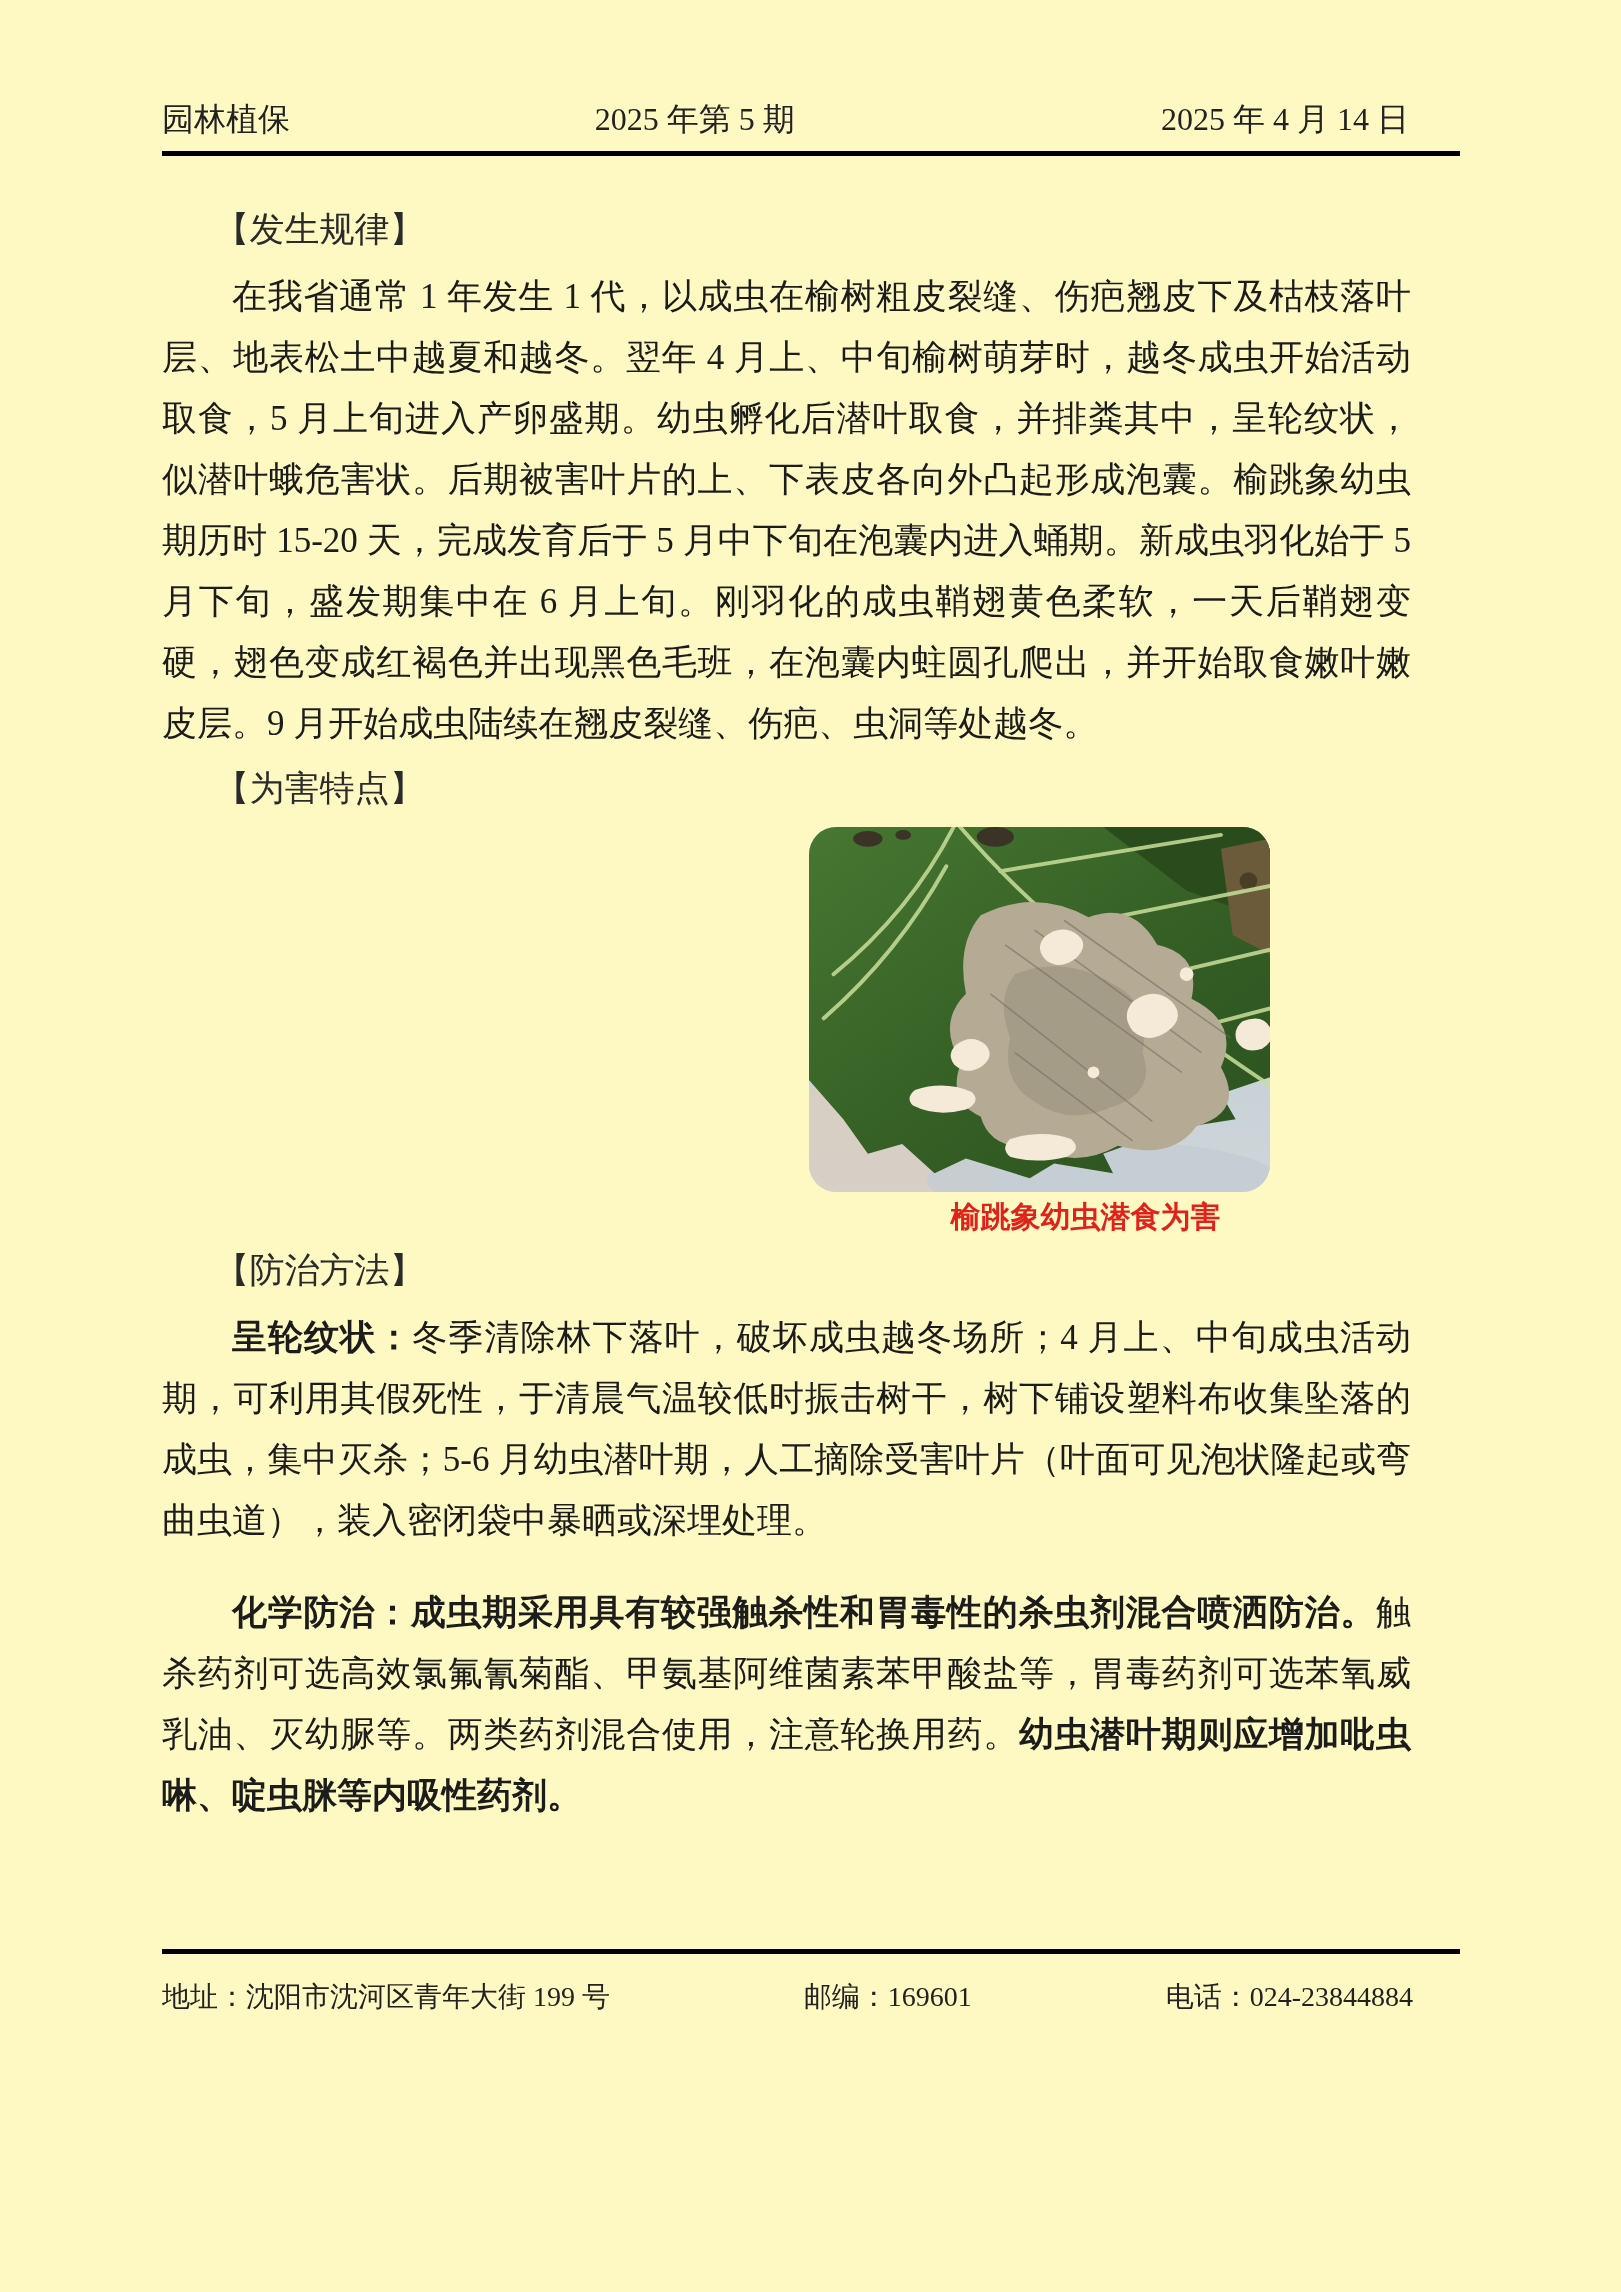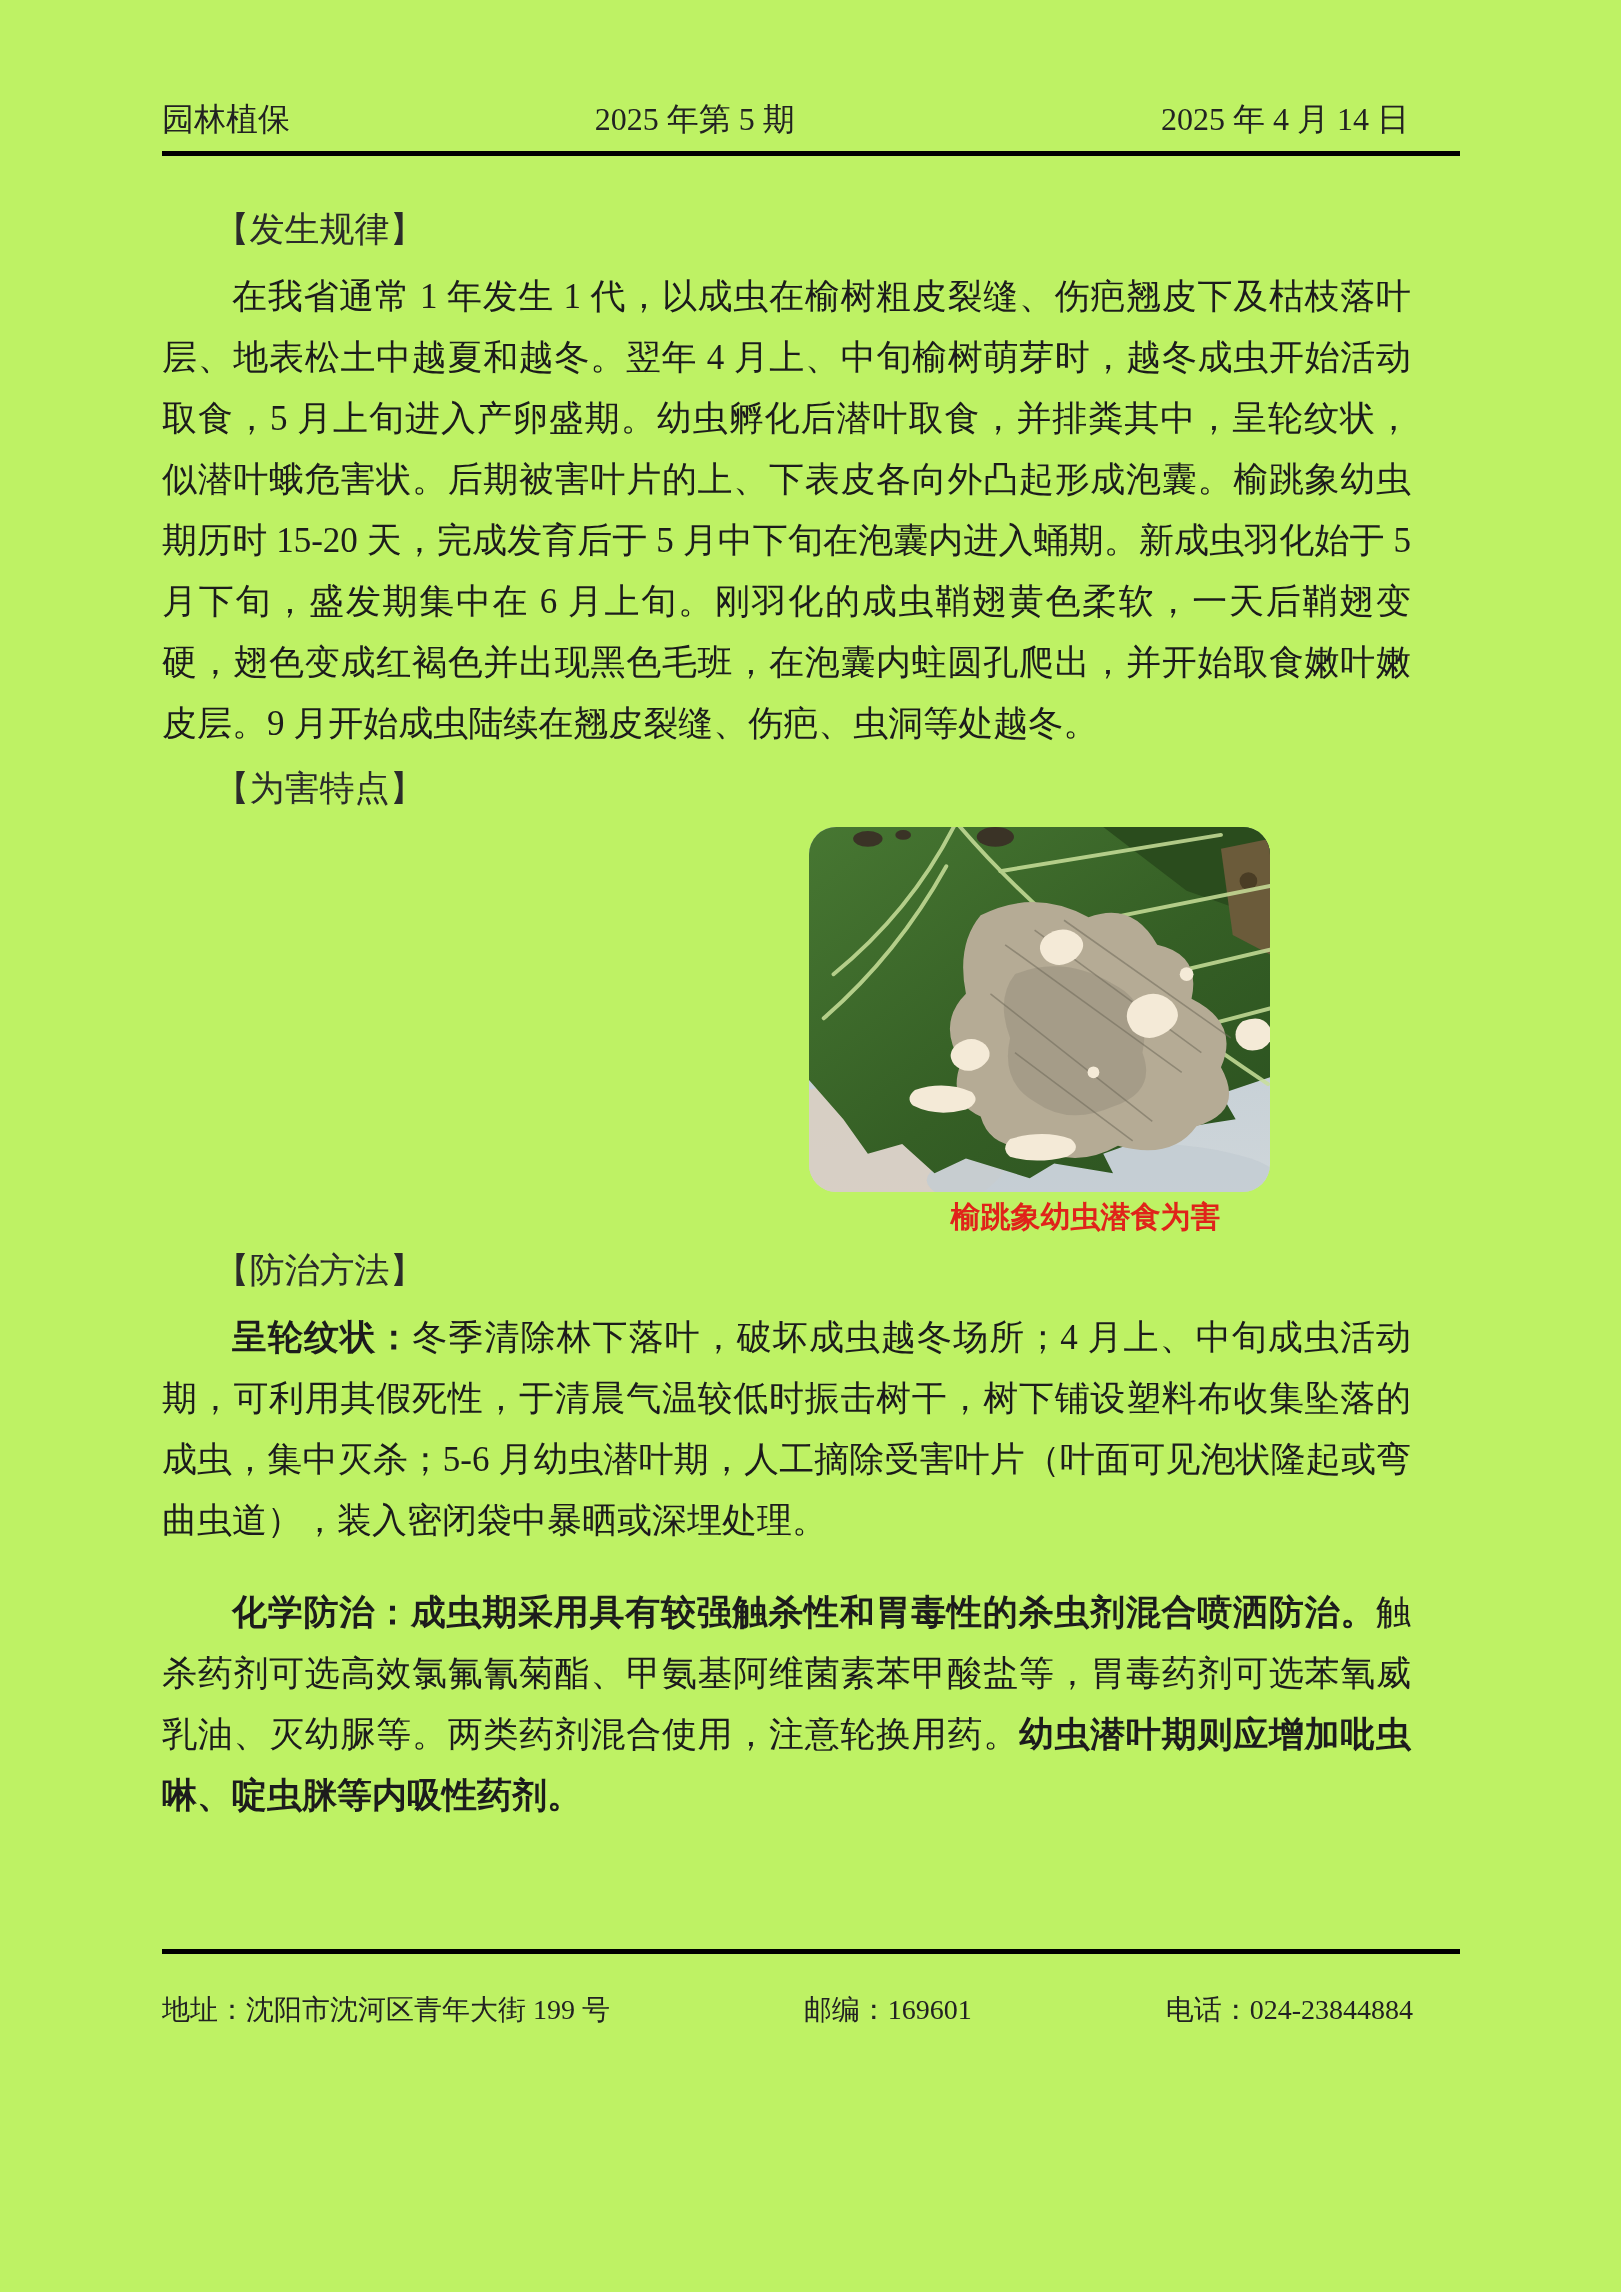--- a/index.html
+++ b/index.html
@@ -1,20 +1,20 @@
 <!DOCTYPE html>
 <html lang="zh"><head>
 <meta charset="utf-8">
 <style>
   html,body{margin:0;padding:0;background:#ffffff;}
   .page{
     position:relative;
     width:1621px;height:2293px;
     margin:0 auto;
-    background:#bef264;
+    background:#fef9c3;
     font-family:"Liberation Serif","DejaVu Serif",serif;
     color:#1c1c1c;
     overflow:hidden;
     box-sizing:border-box;
   }
   
   .header{
     position:absolute;left:162px;top:98px;width:1298px;
   }
   .header-row{
@@ -63,21 +63,21 @@
     text-indent:0;
   }
   .clear{clear:both;}
   
   .footer{
     position:absolute;left:162px;top:1949px;width:1298px;
   }
   .footer-rule{height:4.9px;background:#000;}
   .footer-row{
     display:flex;justify-content:space-between;
-    padding:37px 47px 0 0;
+    padding:24px 47px 0 0;
     font-size:28px;line-height:37px;color:#222;
   }
 </style>
 </head>
 <body>
 
 <div class="page">
 
   <div class="header">
     <div class="header-row">

